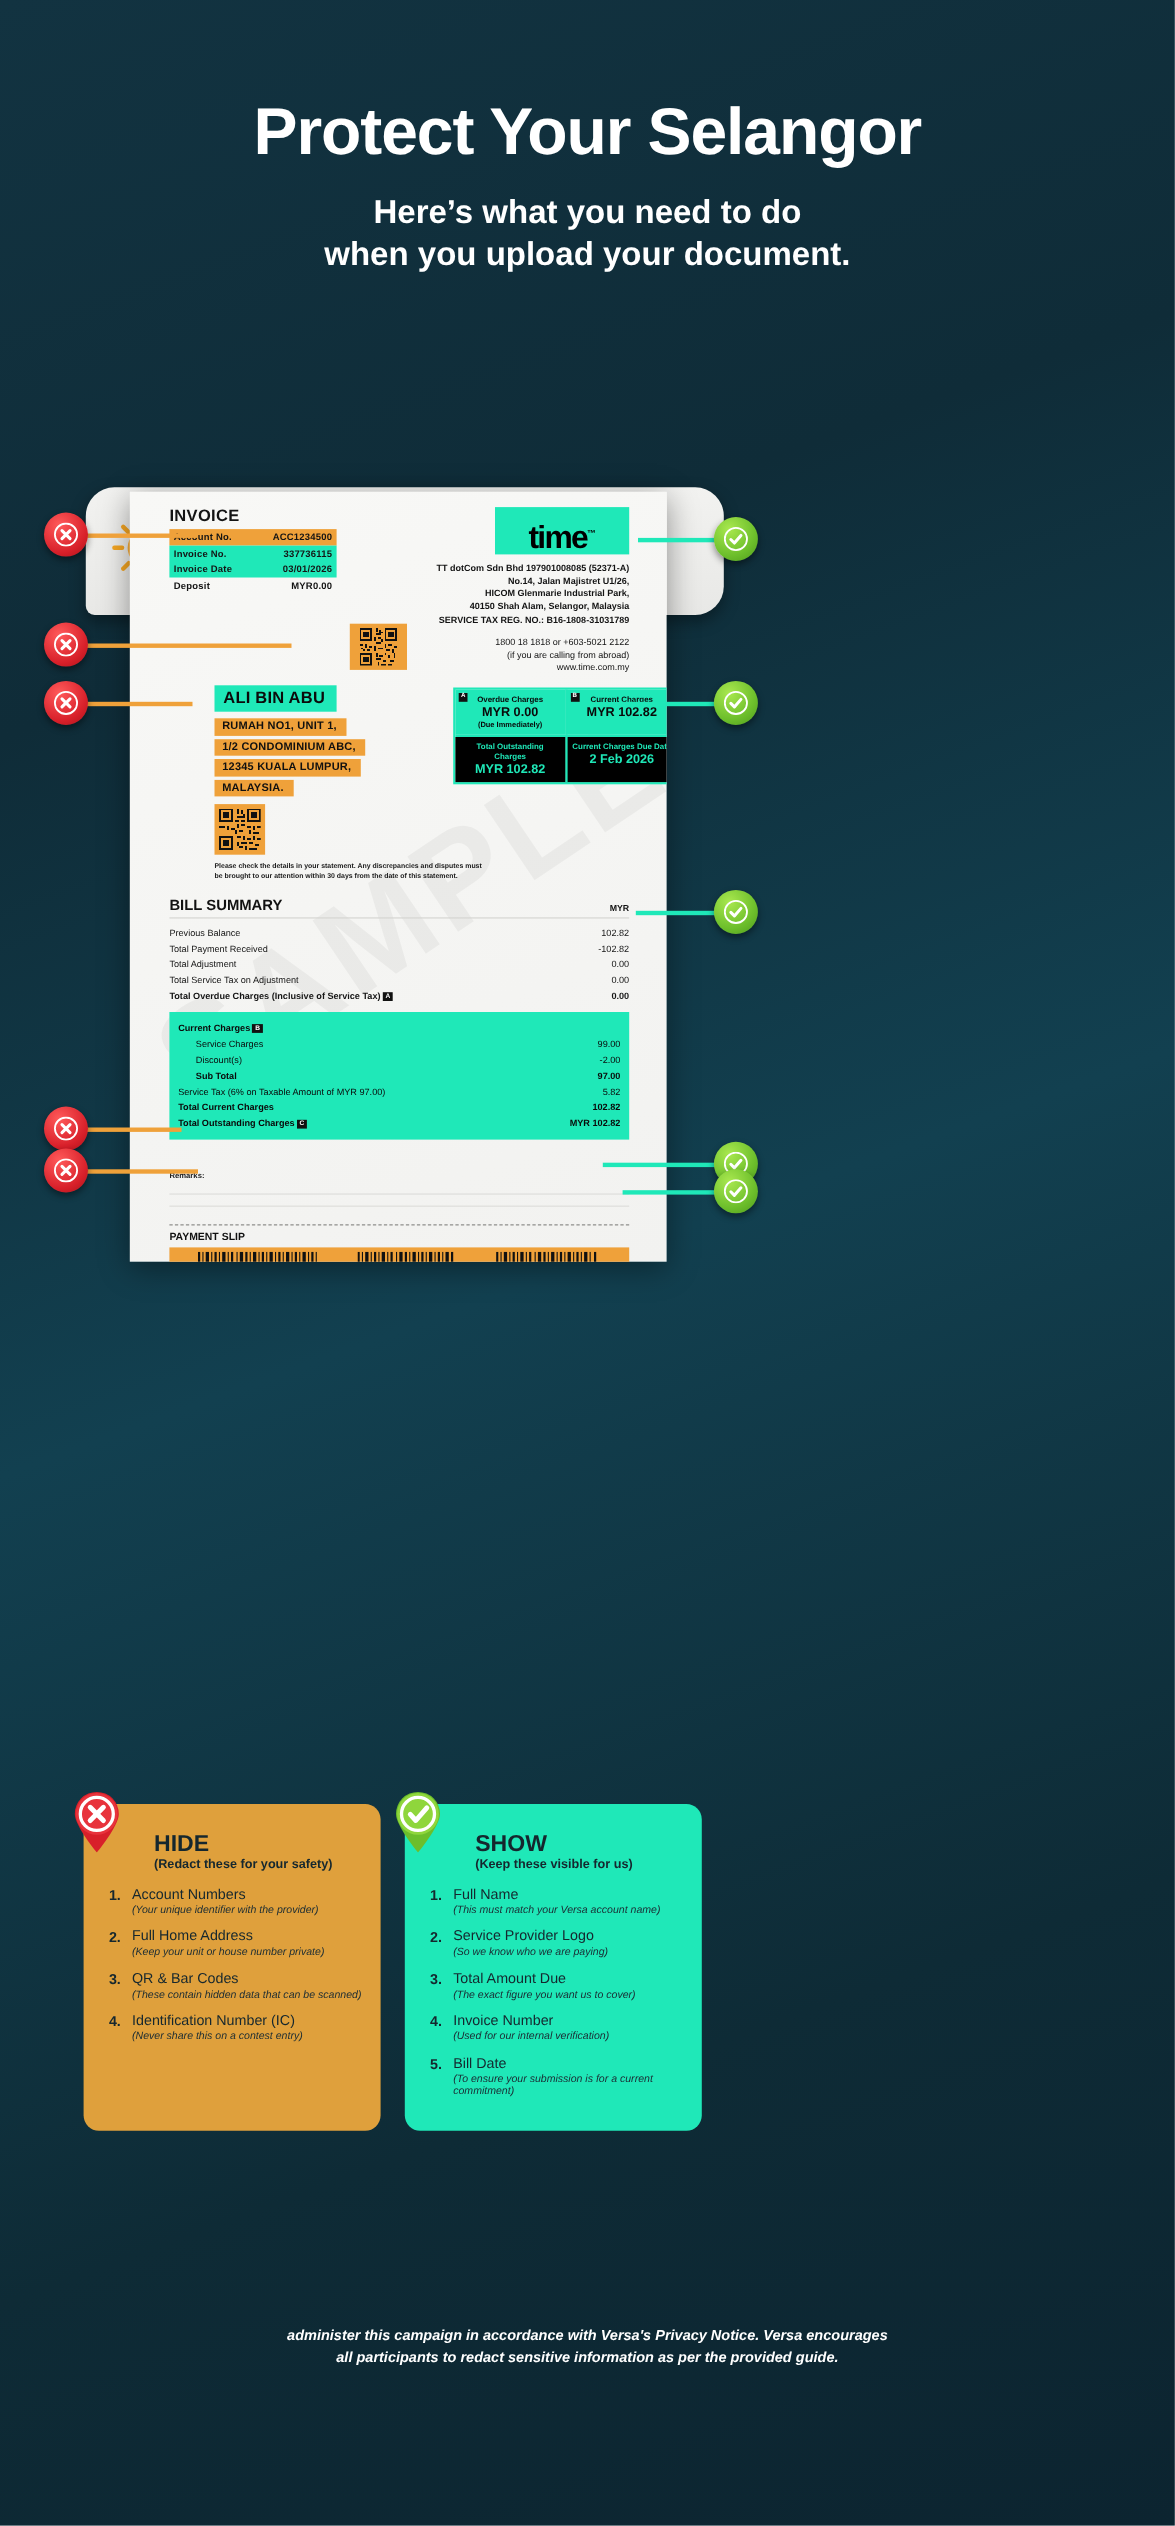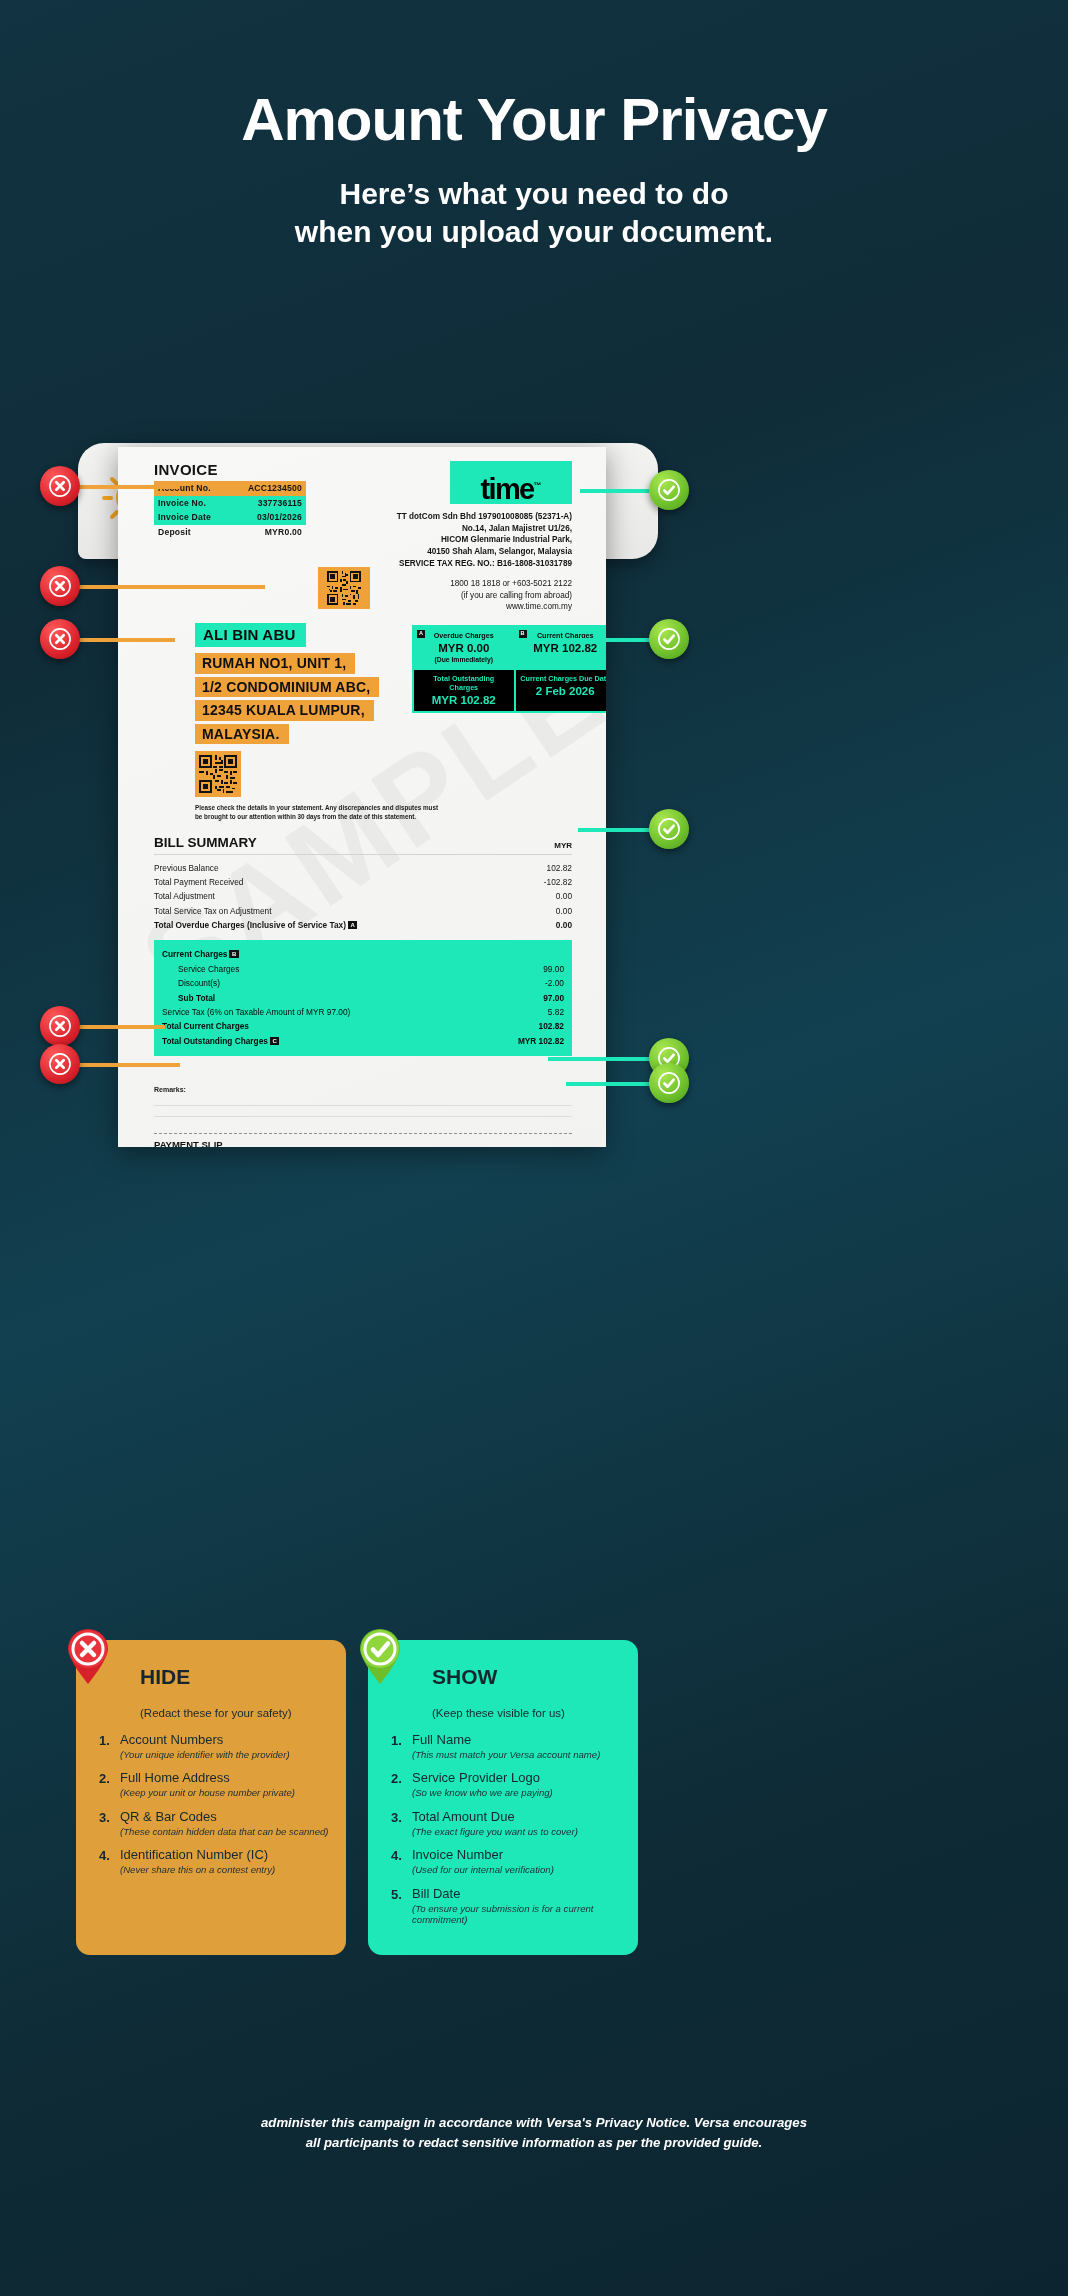--- a/index.html
+++ b/index.html
@@ -54,21 +54,21 @@
   .kv.orange { background: #efa13a; }
   .kv.teal { background: #1fe8b8; }
   .kv.plain { background: transparent; }
 
   .cust-name {
     display: inline-block; background: #1fe8b8; color: #0b0b0b;
     font-size: 15px; font-weight: bold; padding: 3px 11px 4px 8px; letter-spacing: .2px;
   }
   .cust-line {
     display: inline-block; background: #efa13a; color: #101010;
-    font-size: 14px; font-weight: bold; padding: 2px 9px 2.5px 7px;
+    font-size: 10px; font-weight: bold; padding: 2px 9px 2.5px 7px;
     margin-top: 3px; letter-spacing: .2px;
   }
   .qr { width: 46px; height: 46px; background: #efa13a; padding: 4px; margin-top: 7px; }
   .qr2 { width: 52px; height: 42px; background: #efa13a; padding: 4px; }
   .small-note { font-size: 6.3px; font-weight: bold; color: #1a1a1a; line-height: 1.45; margin-top: 6px; width: 250px; }
 
   .company { text-align: right; font-size: 8.2px; color: #131313; line-height: 1.42; font-weight: bold; }
   .company .reg { font-weight: bold; }
   .company .phones { margin-top: 9px; font-weight: normal; }
   .logo-box {
@@ -127,41 +127,41 @@
   .lead.x { background: #efa13a; }
   .lead.c { background: #1fe8b8; }
 
   
   .cards { position: absolute; left: 76px; top: 1640px; display: flex; gap: 22px; }
   .card { width: 270px; border-radius: 14px; padding: 26px 16px 18px 18px; position: relative; }
   .card.hide { background: #dfa03c; }
   .card.show { background: #1fe8b8; }
   .card .pin { position: absolute; left: -14px; top: -14px; width: 52px; height: 58px; }
   .card h2 { font-size: 21px; font-weight: bold; color: #15272e; margin-left: 46px; line-height: 1; }
-  .card .csub { font-size: 11.5px; font-weight: normal; color: #15272e; margin-left: 46px; margin-top: 20px; }
+  .card .csub { font-size: 11.5px; font-weight: bold; color: #15272e; margin-left: 46px; margin-top: 2px; }
   .card ol { list-style: none; margin-top: 14px; }
   .card li { display: flex; margin-bottom: 11px; }
   .card li .num { width: 26px; flex: 0 0 26px; font-size: 13px; font-weight: bold; color: #15272e; padding-left: 5px; }
   .card li .t { font-size: 13px; font-weight: normal; color: #15272e; line-height: 1.15; }
   .card li .d { font-size: 9.6px; font-style: italic; color: #1b2c33; line-height: 1.2; margin-top: 1px; }
 
   
   .footer {
     position: absolute; left: 0; right: 0; top: 2113px; text-align: center;
     color: #ffffff; font-size: 13.2px; font-style: italic; font-weight: bold;
     line-height: 1.55; padding: 0 132px;
   }
 </style>
 </head>
 <body>
 
 <div class="page">
 
   <div class="hdr">
-    <h1>Amount Your Privacy</h1>
+    <h1>Protect Your Selangor</h1>
     <div class="sub">
       <div>Here’s what you need to do</div>
       <div>when you upload your document.</div>
     </div>
   </div>
 
   <div class="protip">
     <div class="bulb">
       <svg viewBox="0 0 74 74" width="74" height="74">
         <g stroke="#F5A623" stroke-width="4" stroke-linecap="round">

